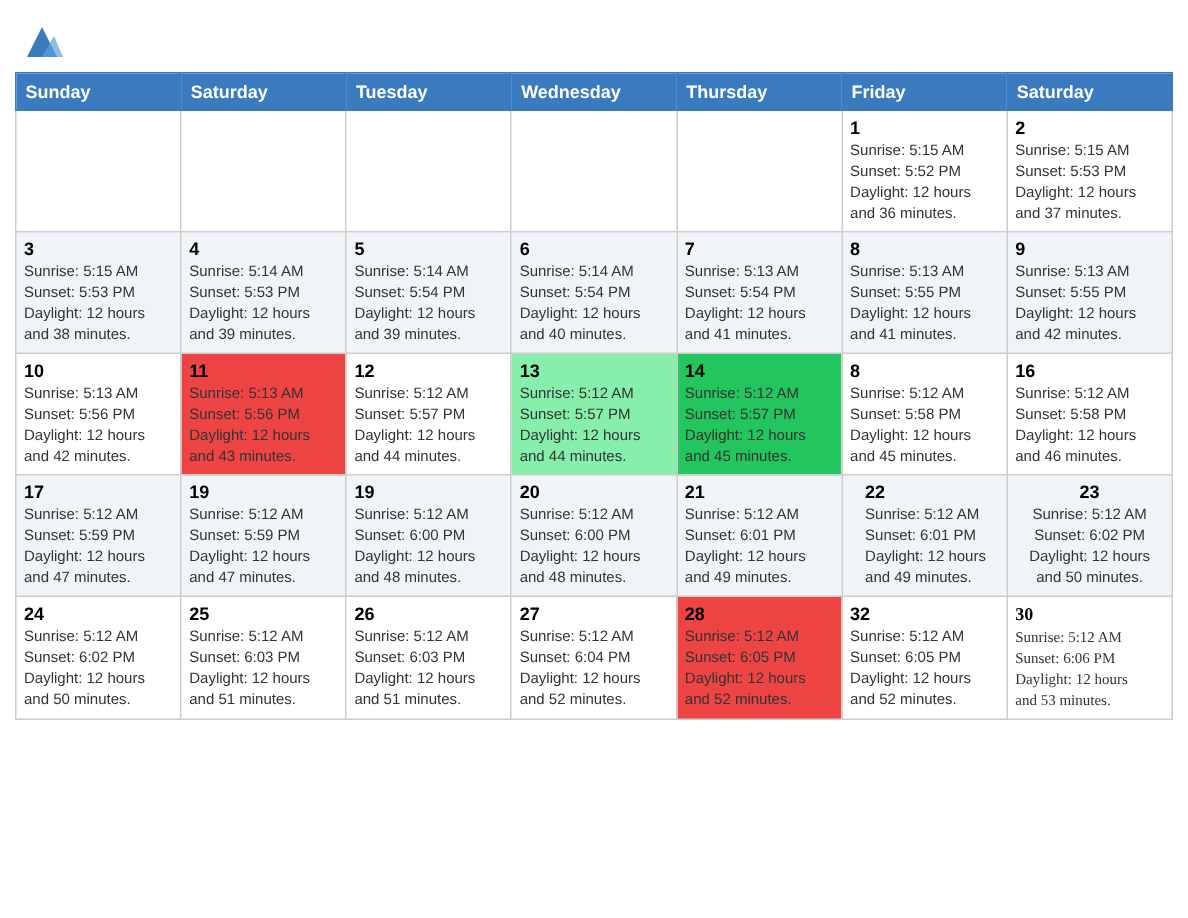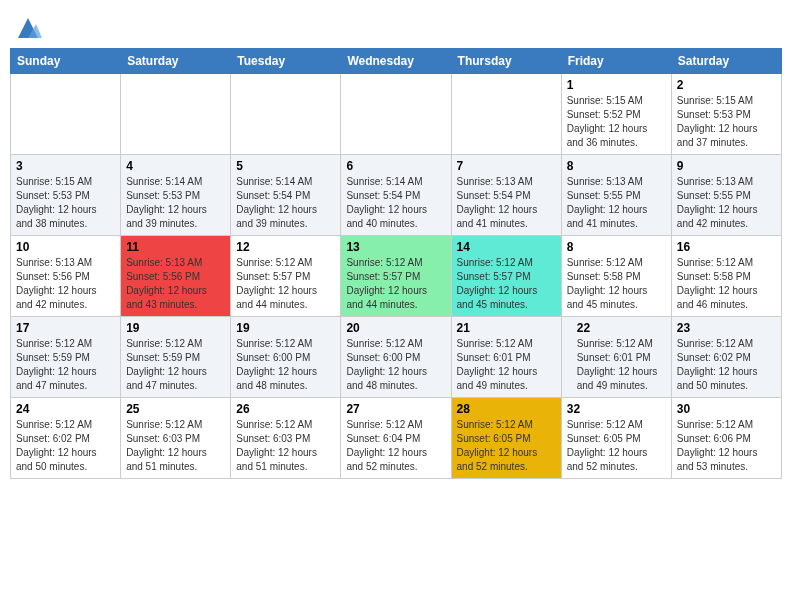--- a/index.html
+++ b/index.html
@@ -220,21 +220,21 @@
 Daylight: 12 hours
 and 44 minutes.</div>
         </td>
         <td style="background: #86efac;">
           <span class="day-num">13</span>
           <div class="day-info" style="white-space: pre-line;">Sunrise: 5:12 AM
 Sunset: 5:57 PM
 Daylight: 12 hours
 and 44 minutes.</div>
         </td>
-        <td style="background: #5eead4;">
+        <td style="background: #22c55e;">
           <span class="day-num">14</span>
           <div class="day-info" style="white-space: pre-line;">Sunrise: 5:12 AM
 Sunset: 5:57 PM
 Daylight: 12 hours
 and 45 minutes.</div>
         </td>
         <td style="background: rgb(255, 255, 255);">
           <span class="day-num">8</span>
           <div class="day-info" style="white-space: pre-line;">Sunrise: 5:12 AM
 Sunset: 5:58 PM
@@ -285,21 +285,21 @@
 Daylight: 12 hours
 and 49 minutes.</div>
         </td>
         <td style="background: rgb(240, 244, 248); padding-left: 15px;">
           <span class="day-num">22</span>
           <div class="day-info" style="white-space: pre-line;">Sunrise: 5:12 AM
 Sunset: 6:01 PM
 Daylight: 12 hours
 and 49 minutes.</div>
         </td>
-        <td style="background: rgb(240, 244, 248);">
+        <td style="background: rgb(240, 244, 248); text-align: center;">
           <span class="day-num">23</span>
           <div class="day-info" style="white-space: pre-line;">Sunrise: 5:12 AM
 Sunset: 6:02 PM
 Daylight: 12 hours
 and 50 minutes.</div>
         </td>
       </tr>
       <tr>
         <td style="background: rgb(255, 255, 255); margin-left: 41px;">
           <span class="day-num">24</span>
@@ -322,35 +322,35 @@
 Daylight: 12 hours
 and 51 minutes.</div>
         </td>
         <td style="background: rgb(255, 255, 255);">
           <span class="day-num">27</span>
           <div class="day-info" style="white-space: pre-line;">Sunrise: 5:12 AM
 Sunset: 6:04 PM
 Daylight: 12 hours
 and 52 minutes.</div>
         </td>
-        <td style="background: #eab308;">
+        <td style="background: #ef4444;">
           <span class="day-num">28</span>
           <div class="day-info" style="white-space: pre-line;">Sunrise: 5:12 AM
 Sunset: 6:05 PM
 Daylight: 12 hours
 and 52 minutes.</div>
         </td>
         <td style="background: rgb(255, 255, 255);">
           <span class="day-num">32</span>
           <div class="day-info" style="white-space: pre-line;">Sunrise: 5:12 AM
 Sunset: 6:05 PM
 Daylight: 12 hours
 and 52 minutes.</div>
         </td>
-        <td style="background: rgb(255, 255, 255);">
+        <td style="background: rgb(255, 255, 255); font-family: Liberation Serif, serif;">
           <span class="day-num">30</span>
           <div class="day-info" style="white-space: pre-line;">Sunrise: 5:12 AM
 Sunset: 6:06 PM
 Daylight: 12 hours
 and 53 minutes.</div>
         </td>
       </tr>
     </tbody>
 </table>
 

